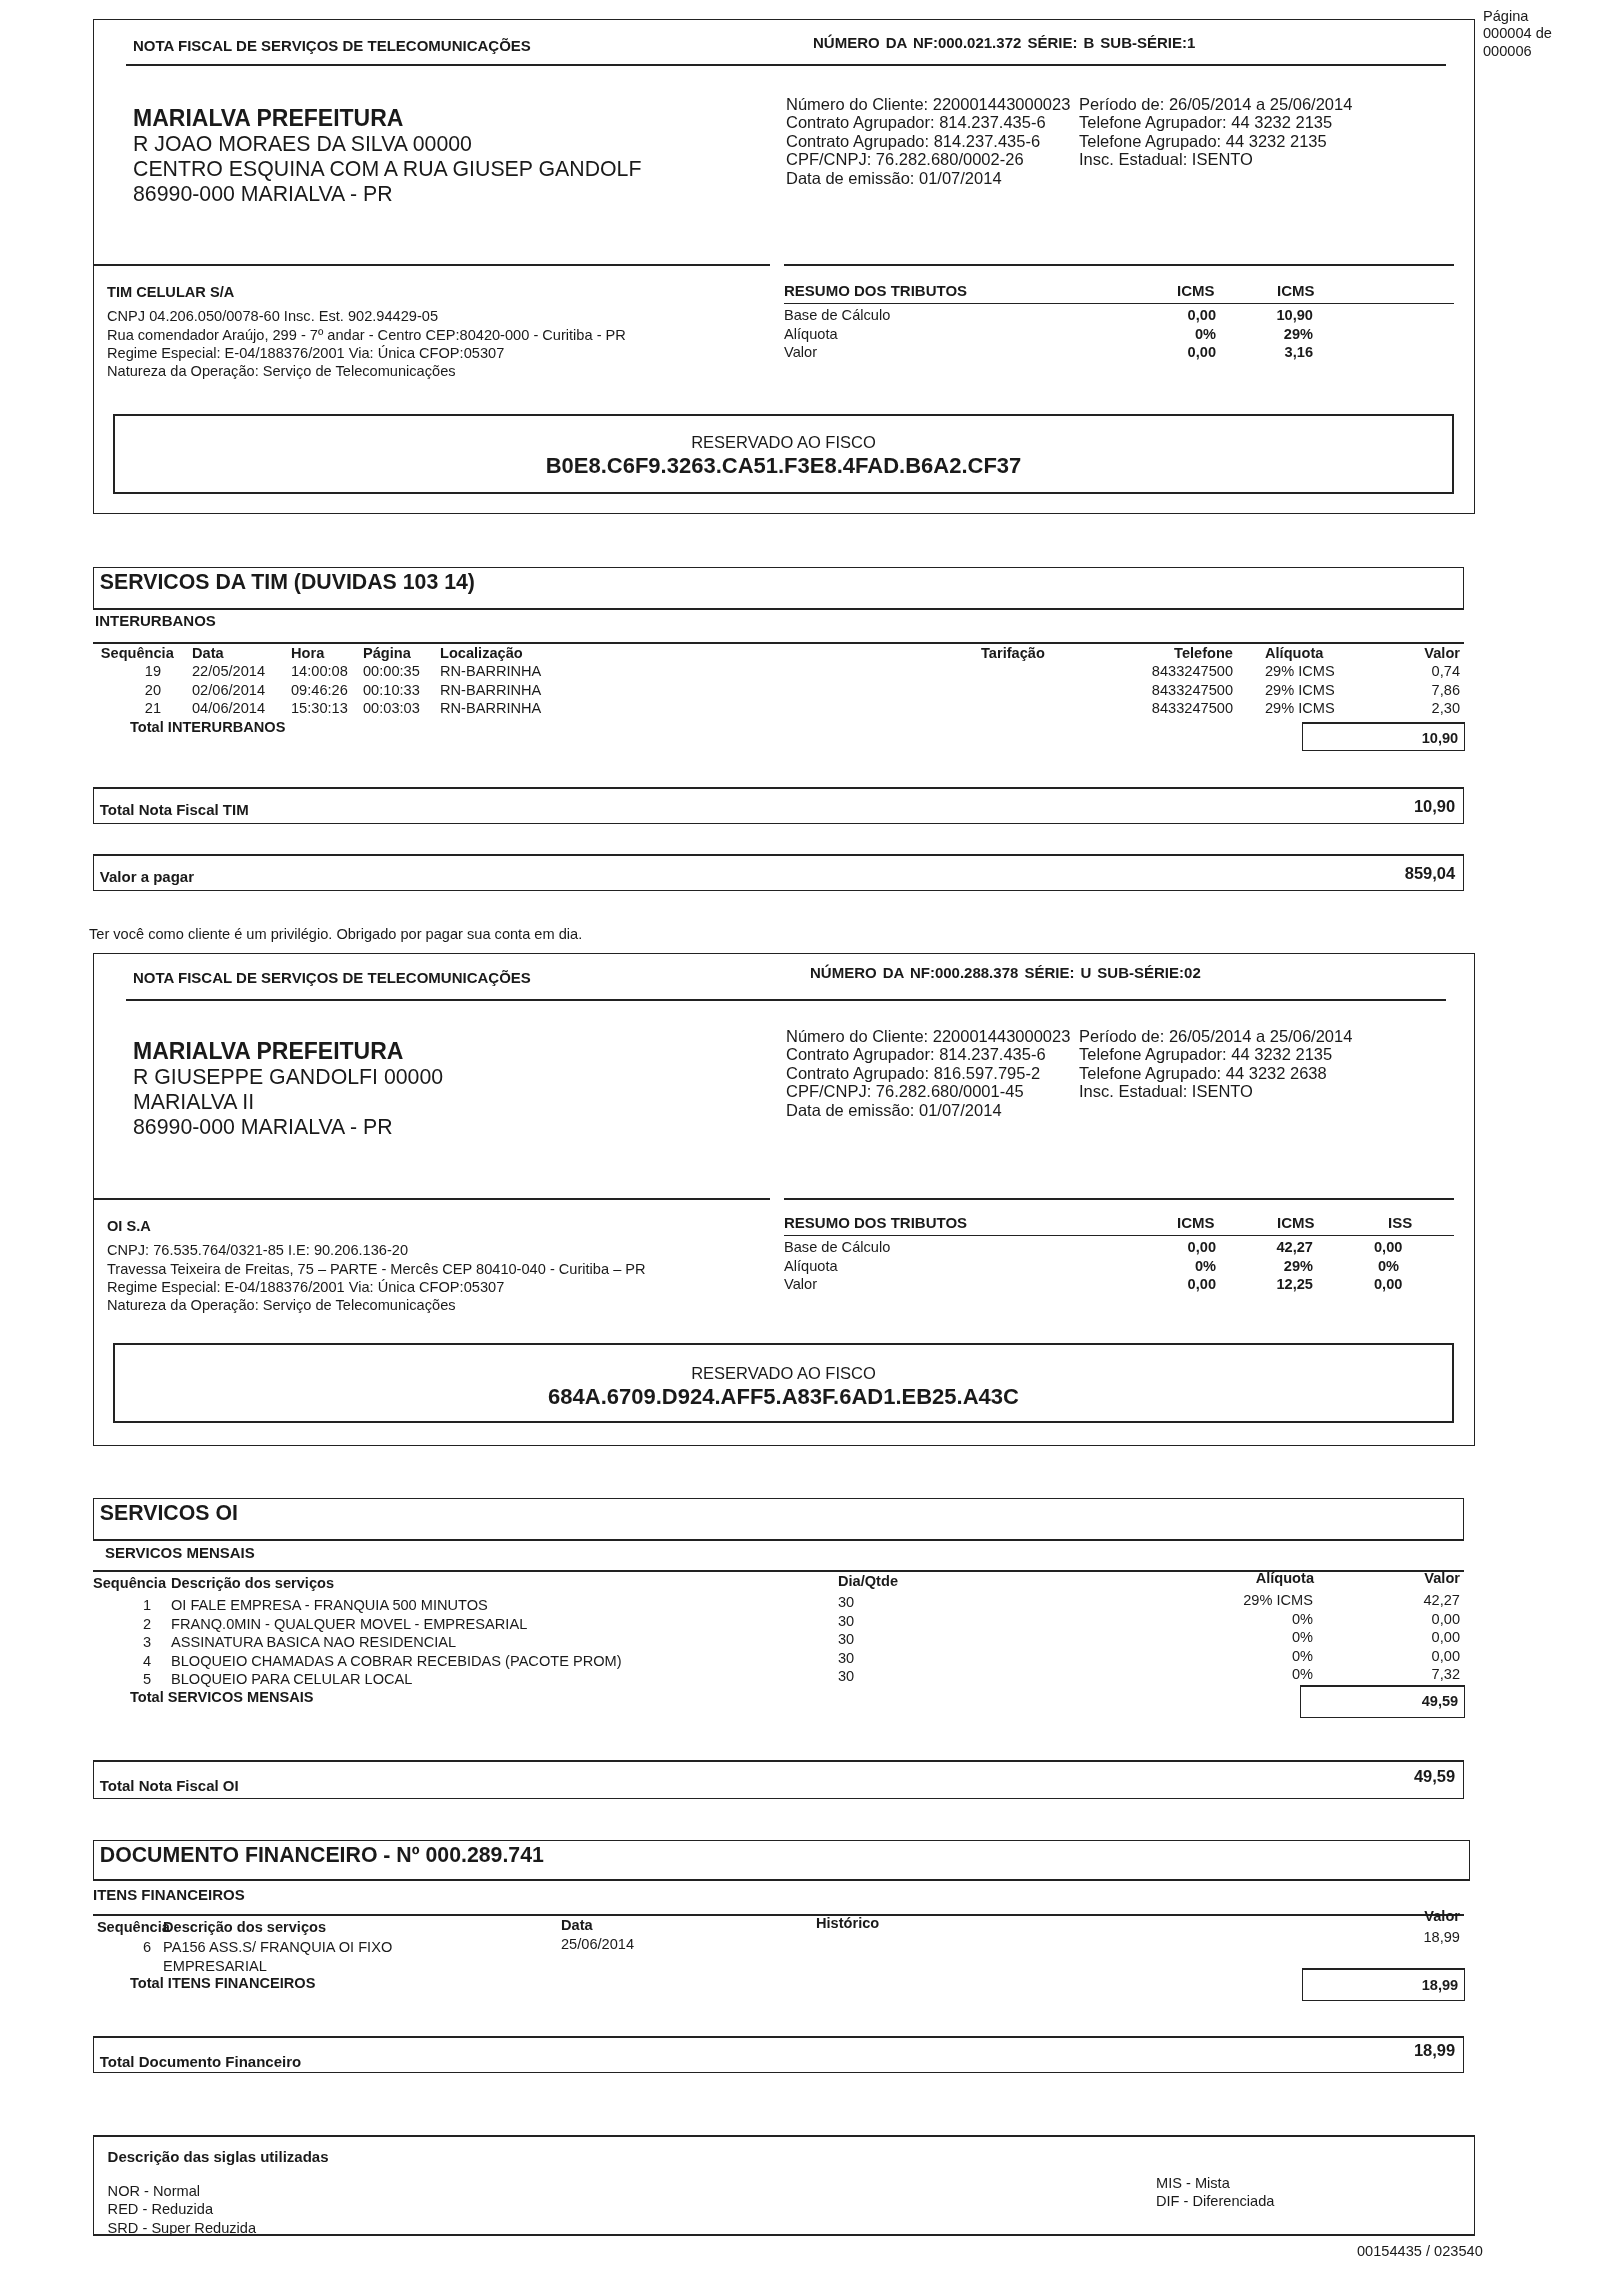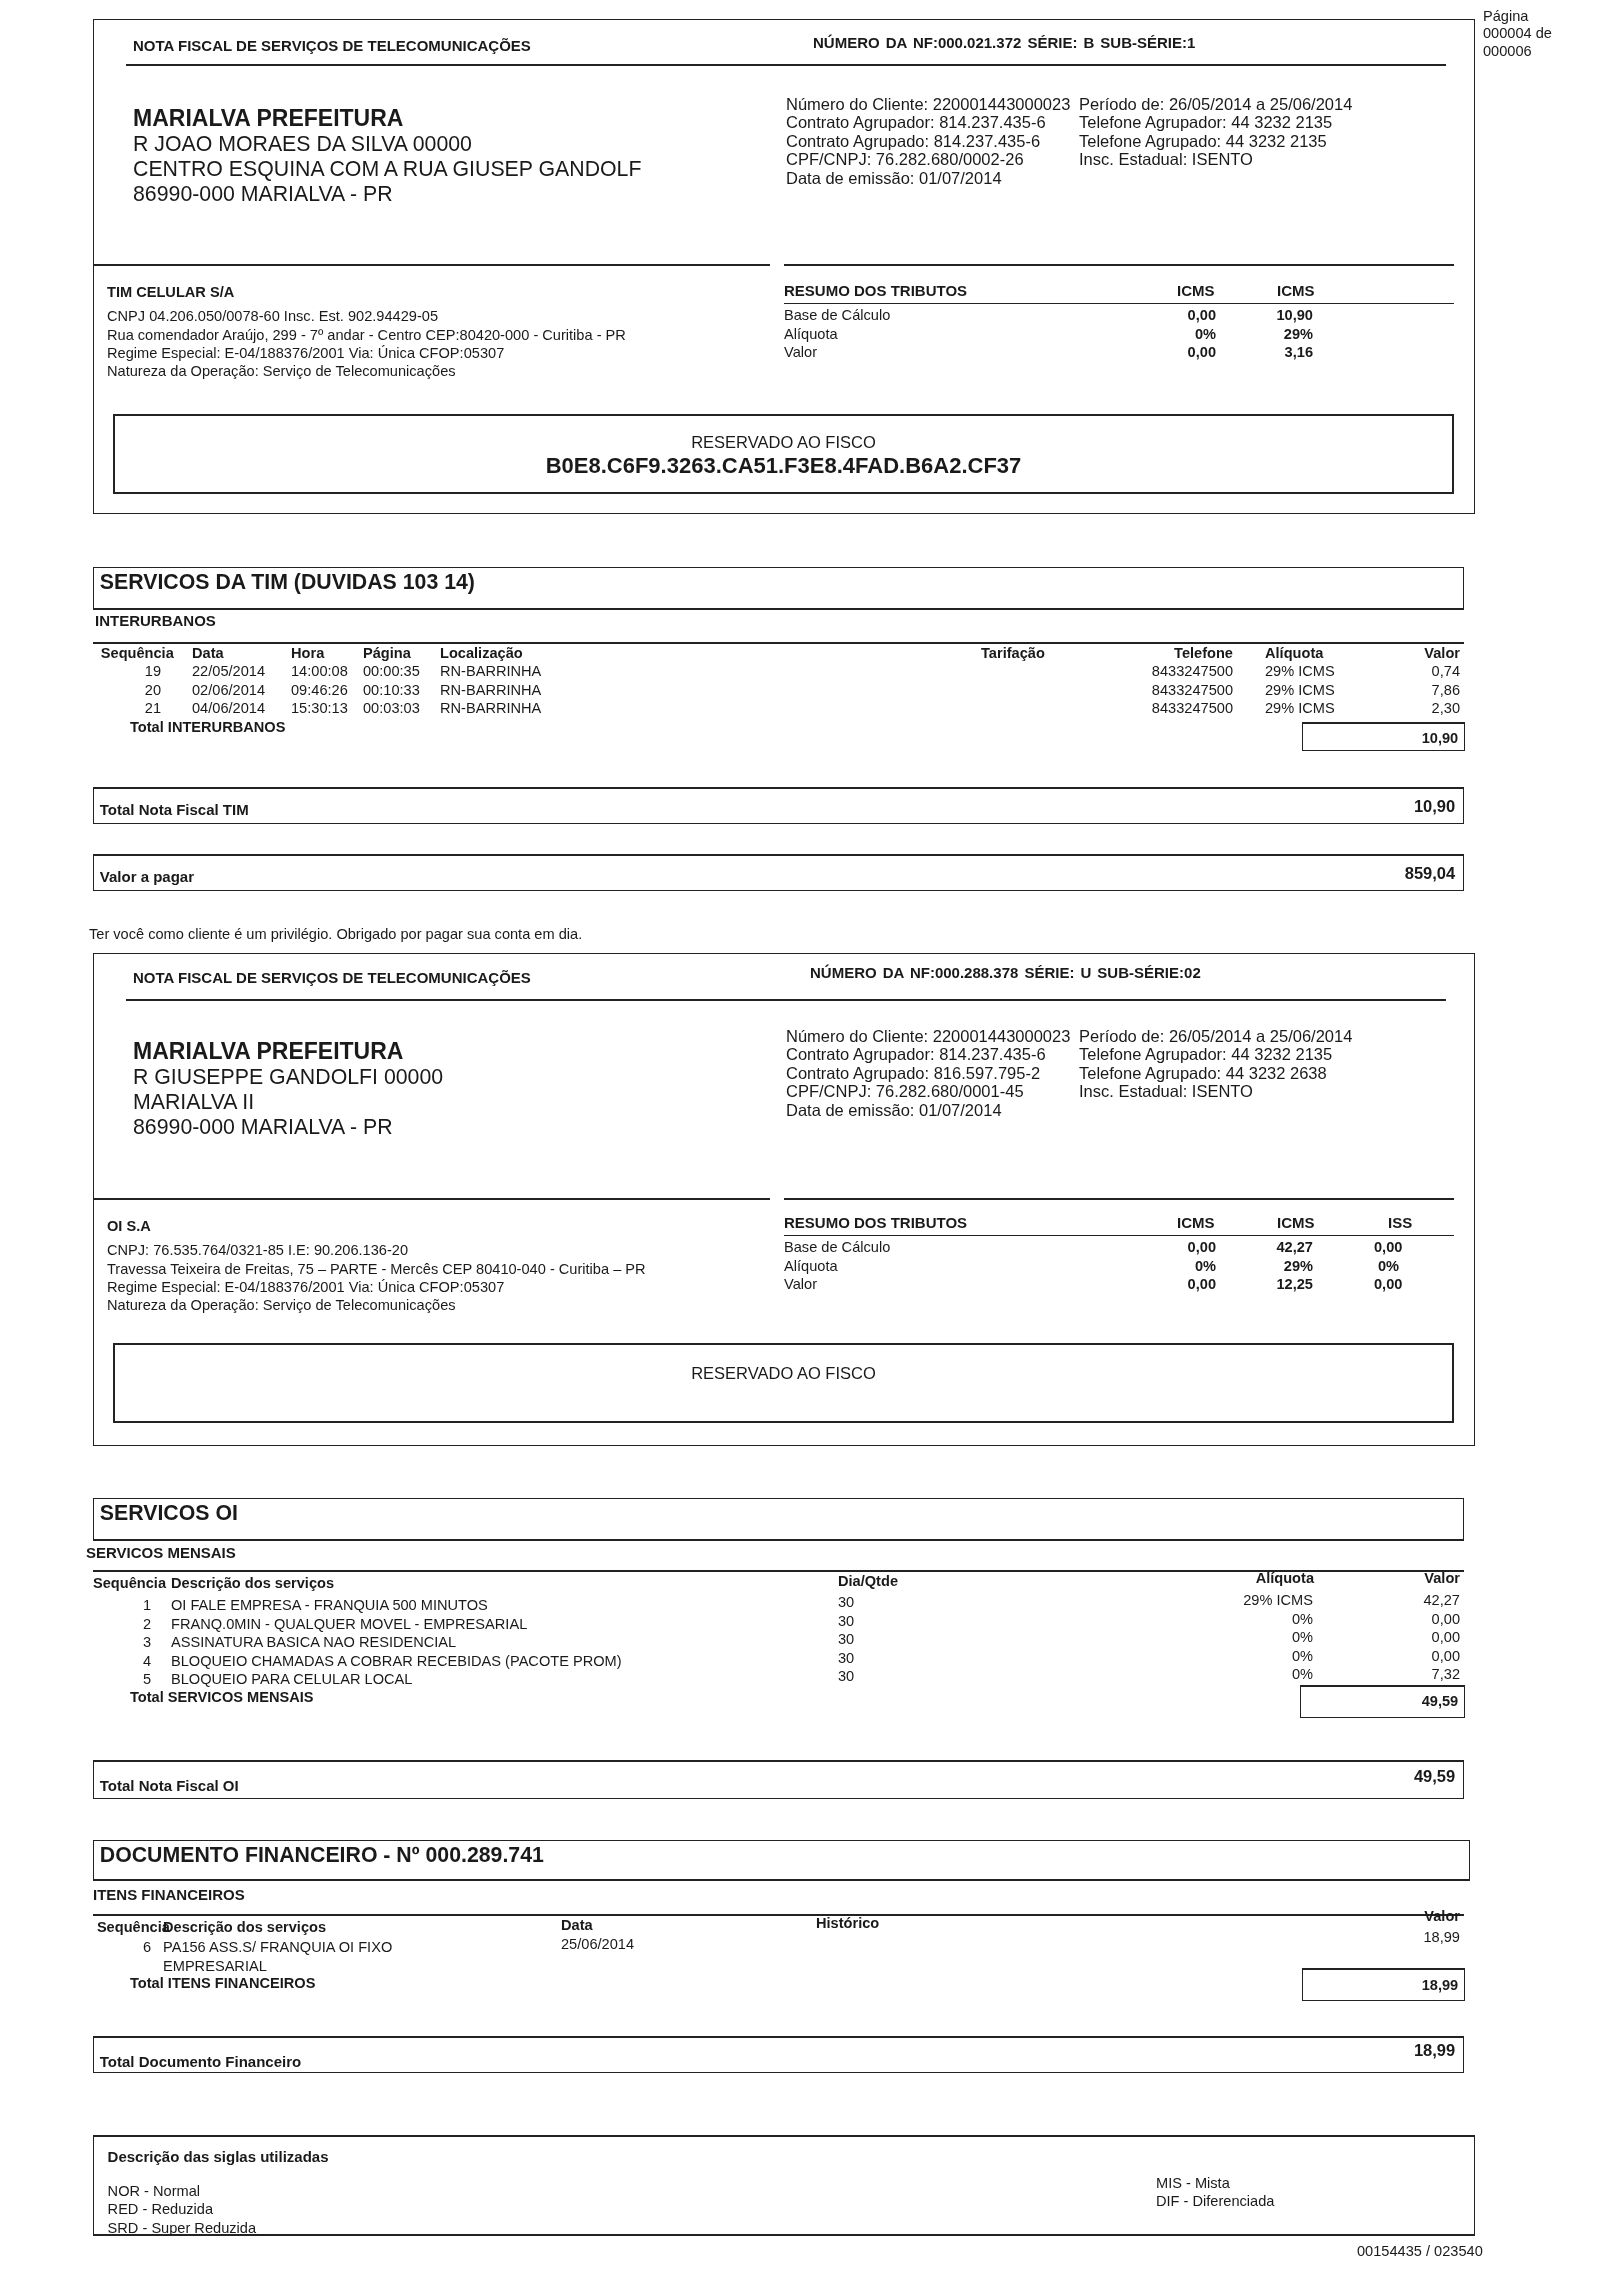--- a/index.html
+++ b/index.html
@@ -204,26 +204,27 @@
   <div class="col b t13 r" style="left:480px;top:46px;width:49px;">29%</div>
   <div class="col b t13" style="left:594px;top:46px;">0%</div>
   <div class="col t13" style="left:0;top:64px;">Valor</div>
   <div class="col b t13 r" style="left:383px;top:64px;width:49px;">0,00</div>
   <div class="col b t13 r" style="left:480px;top:64px;width:49px;">12,25</div>
   <div class="col b t13" style="left:590px;top:64px;">0,00</div>
 </div>
 
 <div class="box" style="left:113px;top:1343px;width:1341px;height:80px;border-width:2.9px;">
   <div class="t16 c" style="margin-top:17.5px;">RESERVADO AO FISCO</div>
+  <div class="b t20 c" style="font-size:22px;">684A.6709.D924.AFF5.A83F.6AD1.EB25.A43C</div>
 </div>
 
 <div class="box" style="left:93px;top:1498px;width:1371px;height:43px;border-width:1.9px 1.9px 2.9px 1.9px;">
   <div class="b t20 nw" style="padding-left:5.8px;padding-top:1.9px;">SERVICOS OI</div>
 </div>
-<div class="abs b t18 nw" style="left:86px;top:1541px;">SERVICOS MENSAIS</div>
+<div class="abs b t18 nw" style="left:105px;top:1541px;">SERVICOS MENSAIS</div>
 <div class="hline" style="left:93px;top:1570px;width:1371px;"></div>
 
 <div class="abs" style="left:93px;top:1572px;width:1371px;height:136px;">
   <div class="col b t13" style="left:0;top:1.9px;">Sequência</div>
   <div class="col b t13" style="left:78px;top:1.9px;">Descrição dos serviços</div>
   <div class="col b t13" style="left:745px;top:0;">Dia/Qtde</div>
   <div class="col b t13 r" style="left:1145px;top:-2.9px;width:76px;">Alíquota</div>
   <div class="col b t13 r" style="left:1291px;top:-2.9px;width:76px;">Valor</div>
 
   <div>

